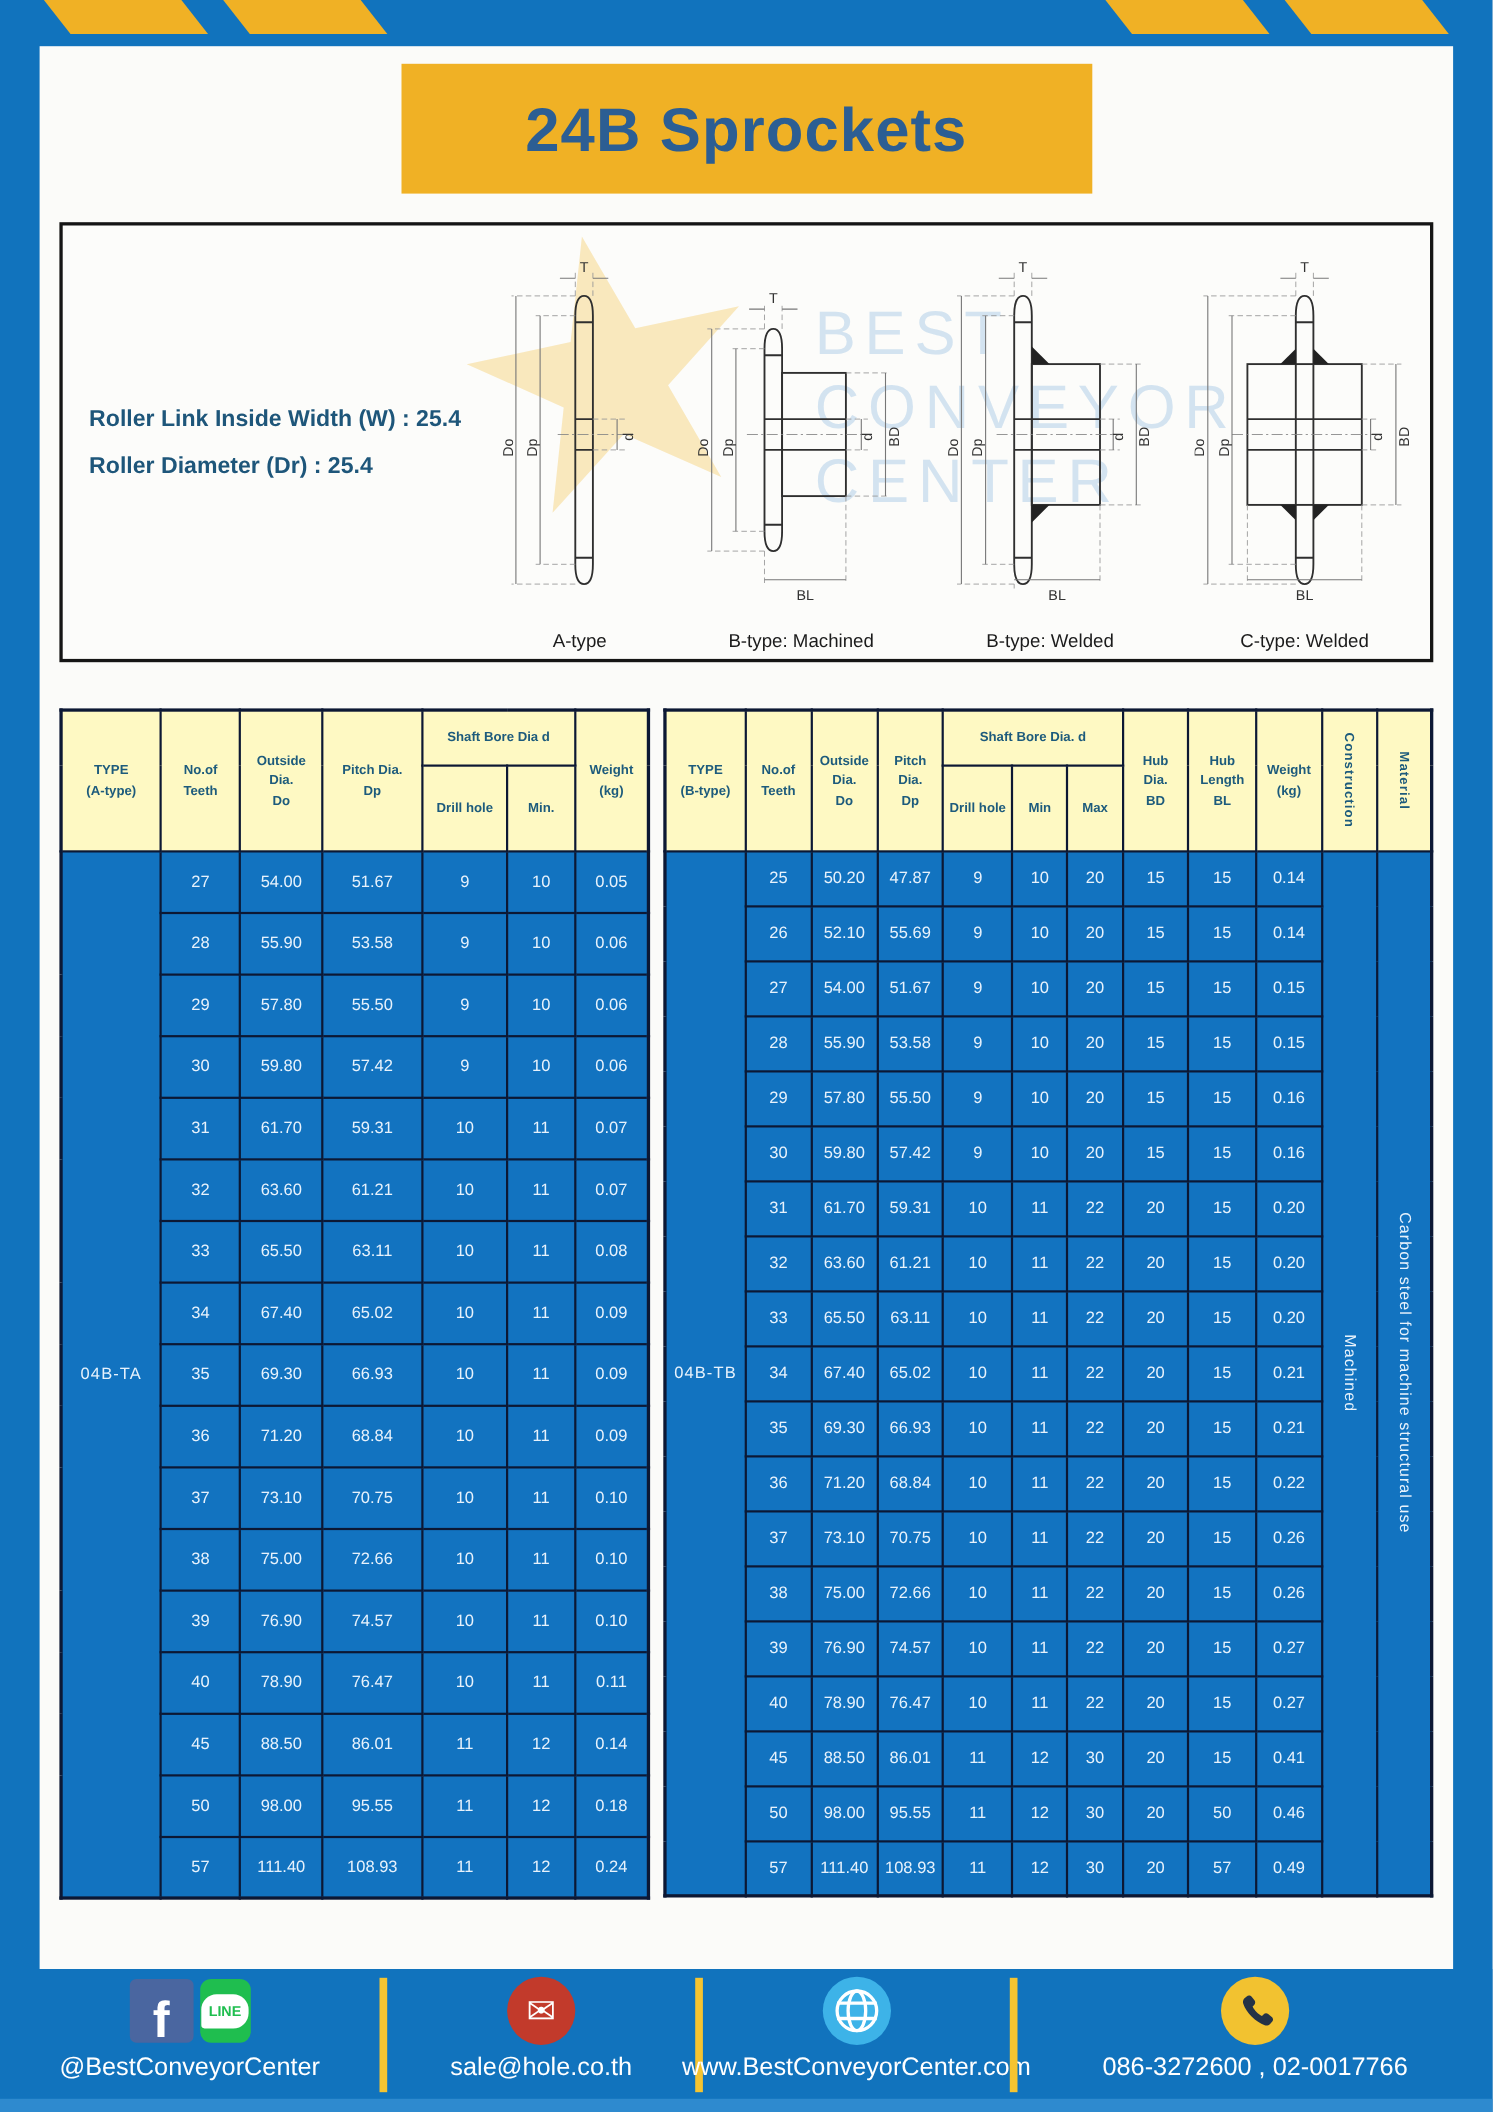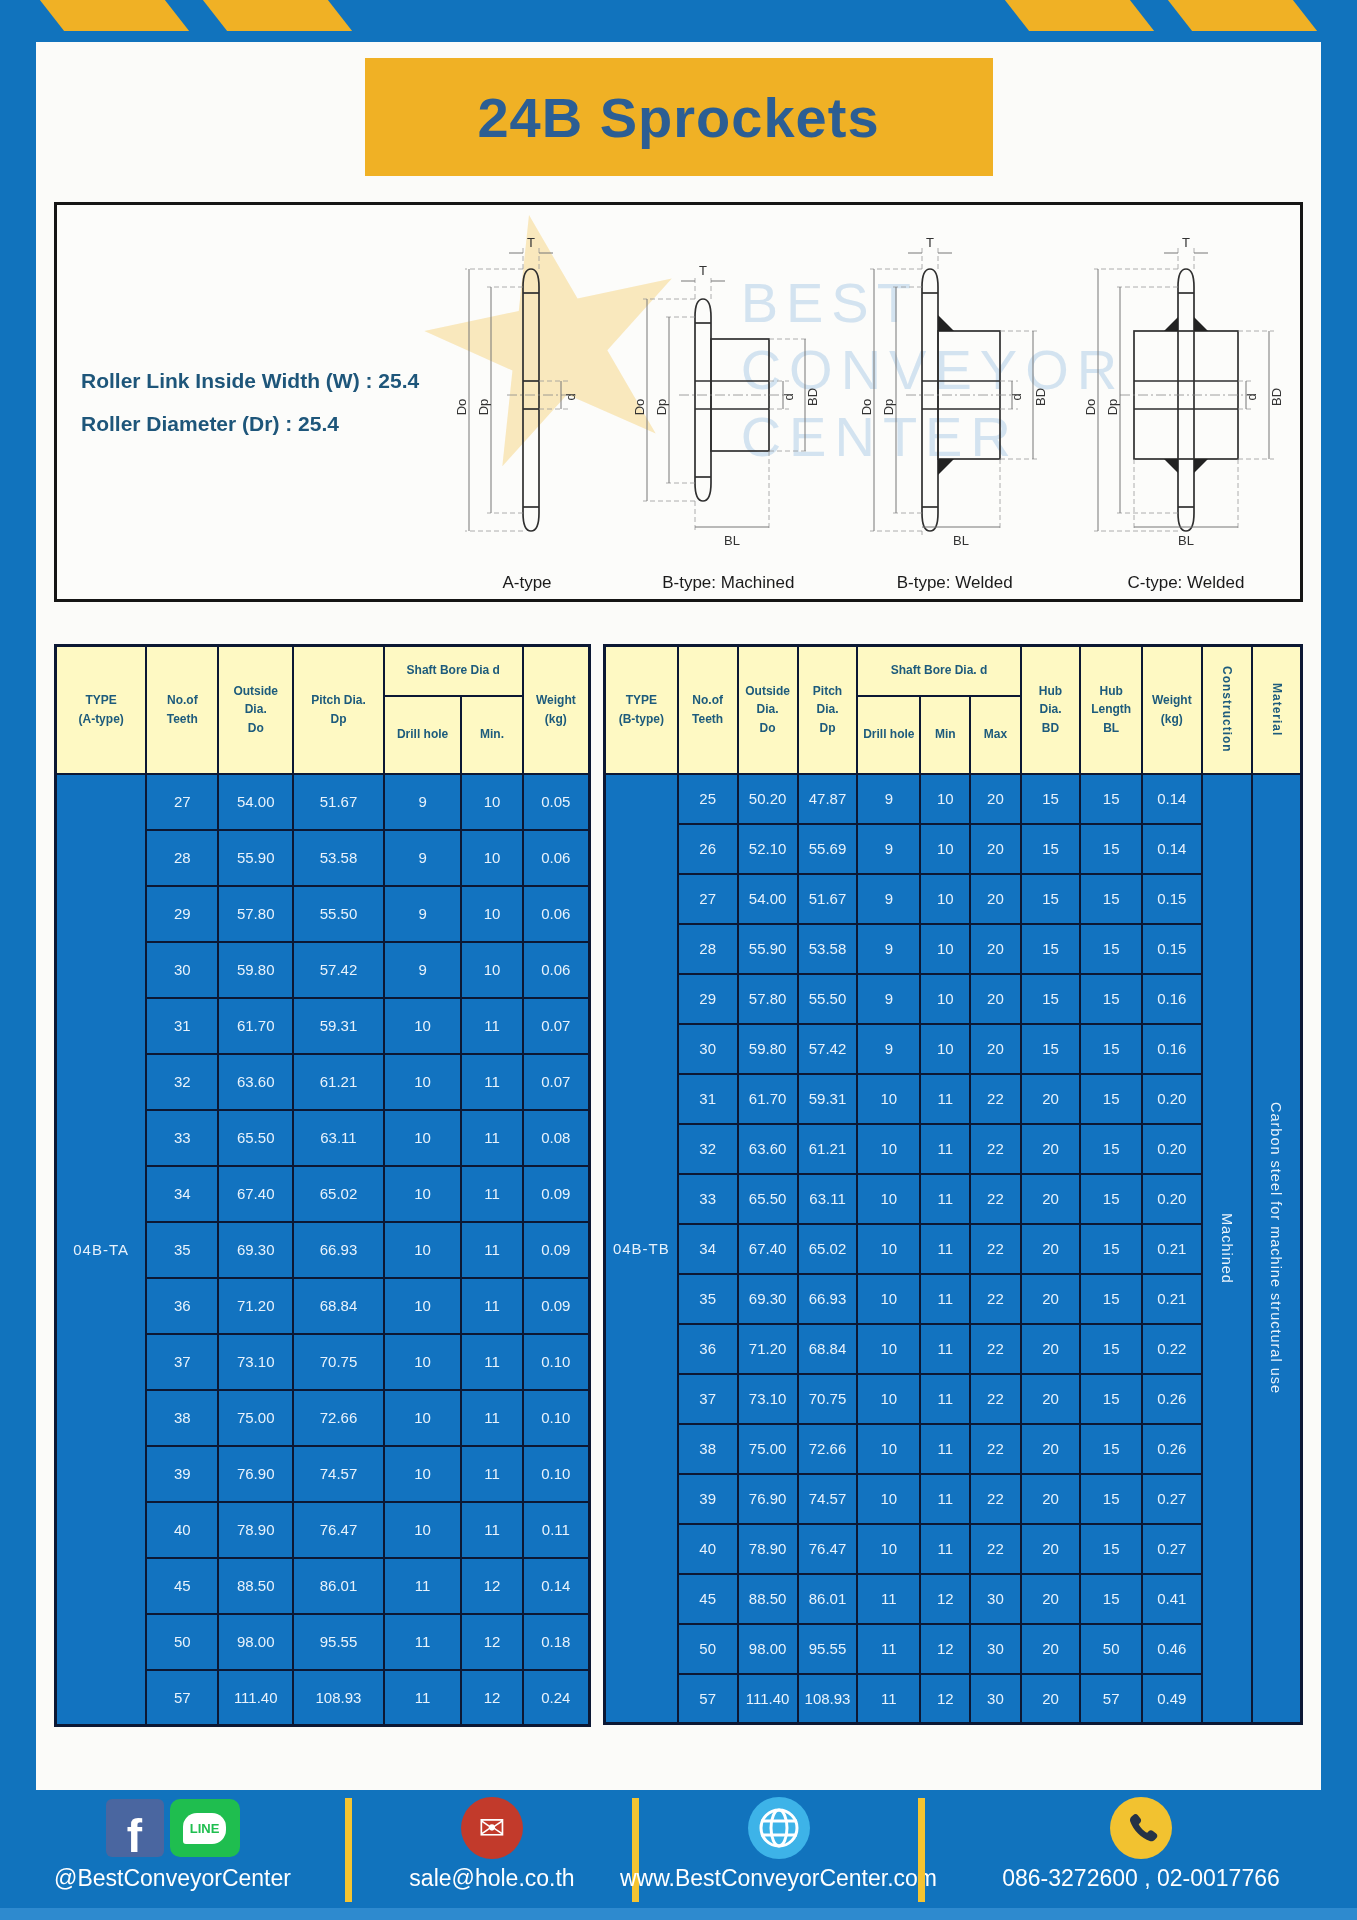--- a/index.html
+++ b/index.html
@@ -56,21 +56,21 @@
 
   
   .footer { position:absolute; left:0; right:0; bottom:0; height:130px; background:#1173bd; display:flex; align-items:stretch; }
   .footer-strip { position:absolute; left:0; right:0; bottom:0; height:12px; background:#2e8acf; }
   .f-item { display:flex; flex-direction:column; align-items:center; justify-content:flex-start; padding-top:7px; gap:6px; }
   .f-item.w1 { width:345px; } .f-item.w2 { width:280px; } .f-item.w3 { width:279px; } .f-item.w4 { flex:1; }
   .f-sep { width:7px; background:#f5c431; margin:8px 0 18px; }
   .f-icons { display:flex; gap:6px; align-items:center; height:62px; }
   .f-label { font-size:23px; font-weight:normal; color:#ffffff; white-space:nowrap; }
   .fb-icon { width:58px; height:58px; background:#4a66a0; border-radius:6px; color:#fff; font-weight:bold; font-size:46px; display:flex; align-items:flex-end; justify-content:center; line-height:0.9; overflow:hidden; }
-  .line-icon { width:70px; height:58px; background:#1fbe4f; border-radius:10px; display:flex; align-items:center; justify-content:center; }
+  .line-icon { width:46px; height:58px; background:#1fbe4f; border-radius:10px; display:flex; align-items:center; justify-content:center; }
   .line-bubble { background:#fff; border-radius:14px 14px 14px 3px; color:#1fbe4f; font-size:13px; font-weight:bold; padding:8px 7px; }
   .round-icon { width:62px; height:62px; border-radius:50%; display:flex; align-items:center; justify-content:center; }
   .email-icon { background:#c23a2b; color:#fff; font-size:32px; }
   .globe-icon { background:#3db3e8; }
   .phone-icon { background:#f2c230; }
 </style>
 </head>
 <body>
 
 <div class="page">

